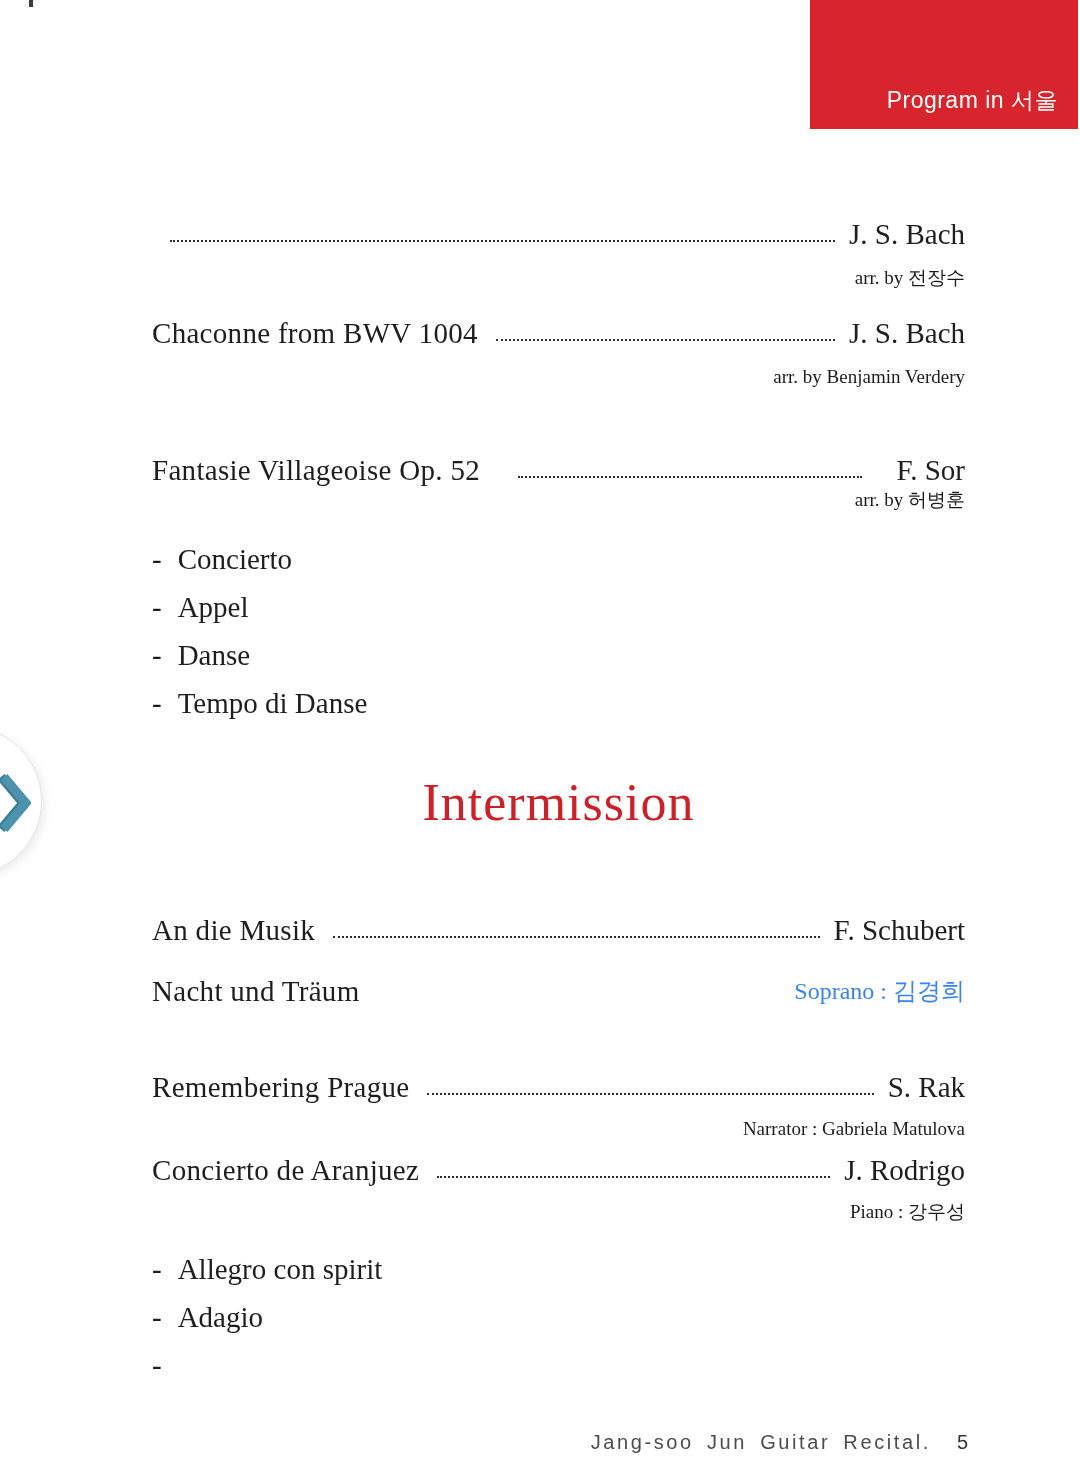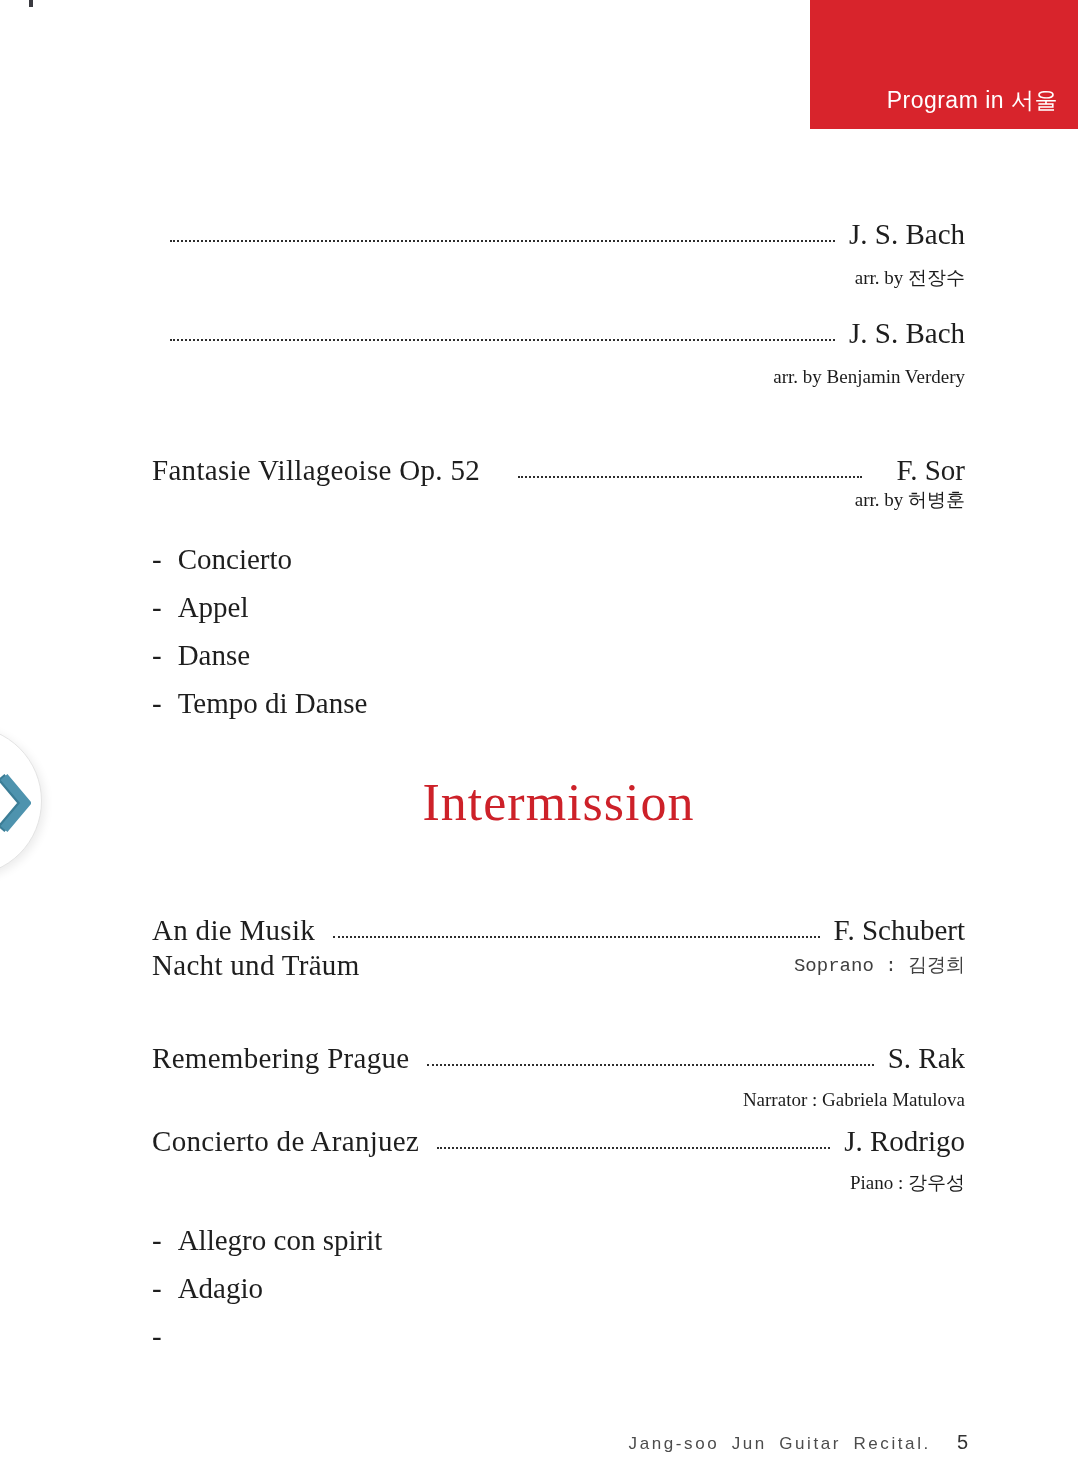--- a/index.html
+++ b/index.html
@@ -37,50 +37,50 @@
   .content{position:absolute;left:152px;right:115px;top:0;}
   .prow{display:flex;align-items:baseline;font-size:29px;color:#1e1e1e;}
   .ptitle{white-space:nowrap;letter-spacing:.3px;}
   .leader{
     flex:1 1 auto;min-width:30px;align-self:flex-end;
     border-bottom:2.5px dotted #2d2d2d;margin:0 14px 9px 18px;
   }
   .spacer{flex:1 1 auto;}
   .pcomposer{white-space:nowrap;}
   .credit{text-align:right;font-size:19px;color:#1c1c1c;}
-  .credit-inline{font-size:19px;color:#404040;align-self:flex-end;padding-bottom:4px;white-space:nowrap;font-family:Liberation Mono, monospace;}
+  .credit-inline{font-size:24px;color:#3b82f6;align-self:flex-end;padding-bottom:4px;white-space:nowrap;}
 
   .r0{margin-top:218px;}
   .c0{margin-top:14px;}
   .r1{margin-top:26px;}
   .c1{margin-top:16px;}
   .r2{margin-top:66px;gap:20px;}
   .c2{margin-top:0;}
   .movements{list-style:none;margin:22px 0 0;padding:0;font-size:29px;color:#1e1e1e;}
   .movements li{line-height:48px;display:flex;align-items:baseline;}
   .dash{margin-right:16px;}
   .intermission{
     margin:46px 0 0;text-align:center;font-weight:normal;
     font-size:52px;color:#cd2129;letter-spacing:1px;
   }
   .r3{margin-top:82px;}
-  .r4{margin-top:2px;}
+  .r4{margin-top:28px;}
   .r5{margin-top:60px;}
   .c5{margin-top:14px;}
   .r6{margin-top:14px;}
   .c6{margin-top:12px;}
   .m2{margin-top:20px;}
 
   
   .footer{
     position:absolute;right:112px;bottom:22px;
     font-family:"Liberation Sans","DejaVu Sans",sans-serif;
     color:#4c4c4c;display:flex;align-items:baseline;gap:26px;
   }
-  .ftext{font-size:17px;letter-spacing:2.6px;word-spacing:5px;}
+  .ftext{font-size:20px;letter-spacing:2.6px;word-spacing:5px;}
   .fpage{font-size:20px;color:#333333;}
 </style>
 </head>
 <body>
 
 <div class="corner-mark"></div>
 
 <div class="banner">
   <span class="banner-label">Program in 서울</span>
 </div>
@@ -94,20 +94,21 @@
 
 <main class="content">
 
   <div class="prow r0">
     <span class="leader"></span>
     <span class="pcomposer">J. S. Bach</span>
   </div>
   <div class="credit c0">arr. by 전장수</div>
 
   <div class="prow r1">
+    <span class="ptitle">Chaconne from BWV 1004</span>
     <span class="leader"></span>
     <span class="pcomposer">J. S. Bach</span>
   </div>
   <div class="credit c1">arr. by Benjamin Verdery</div>
 
   <div class="prow r2">
     <span class="ptitle">Fantasie Villageoise  Op. 52</span>
     <span class="leader"></span>
     <span class="pcomposer">F. Sor</span>
   </div>

